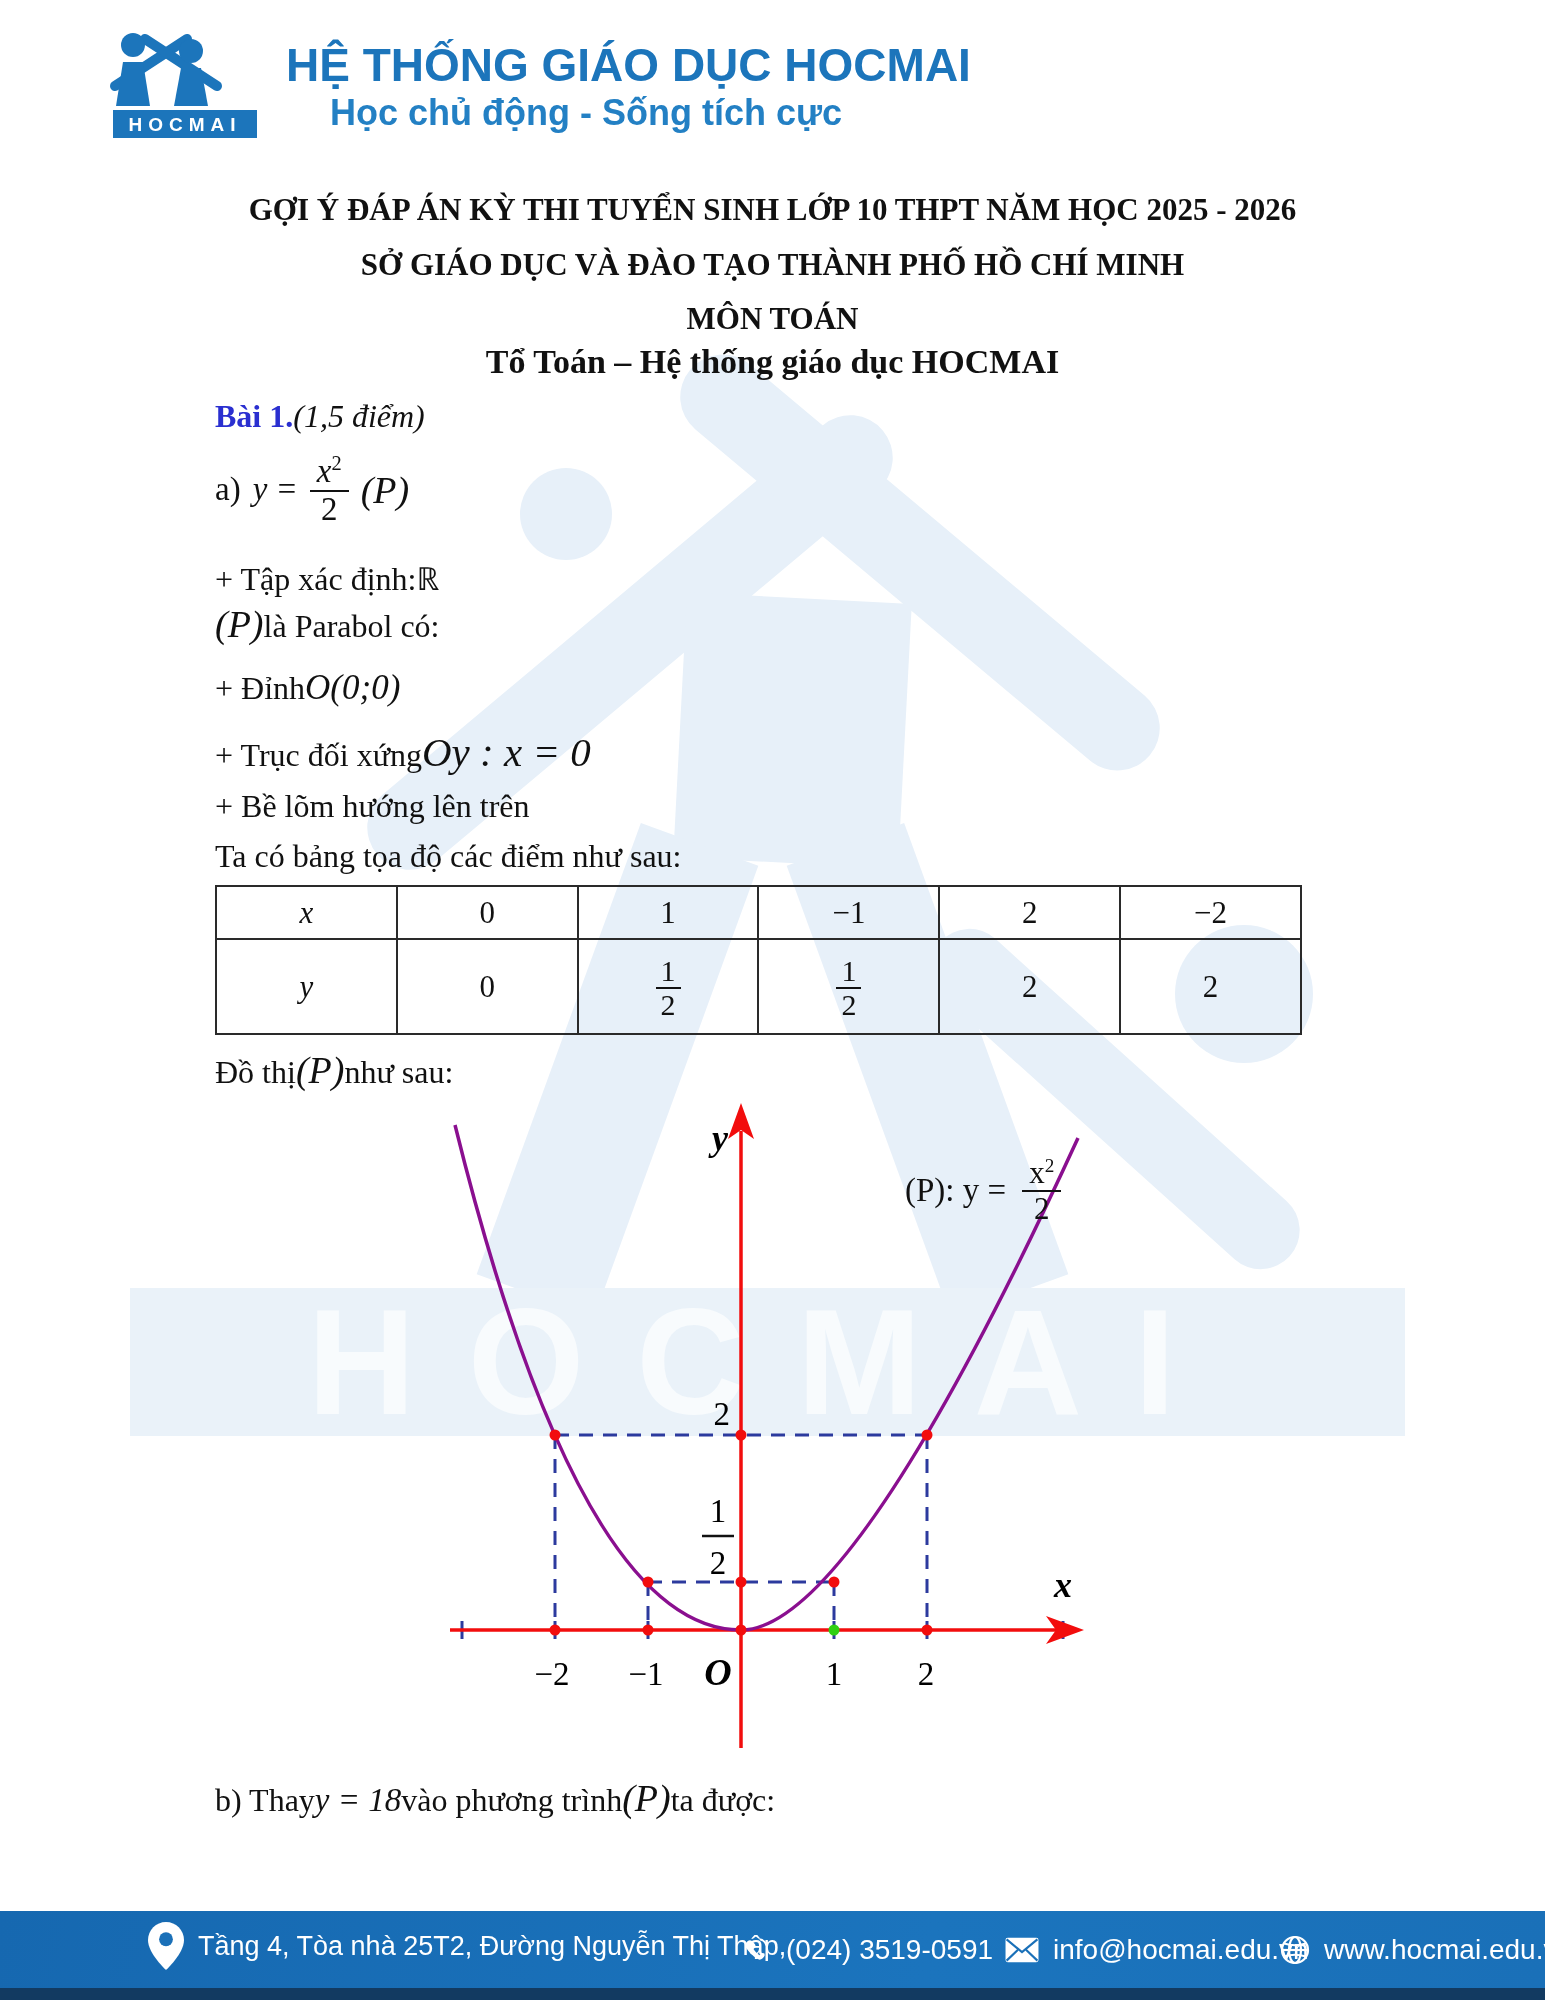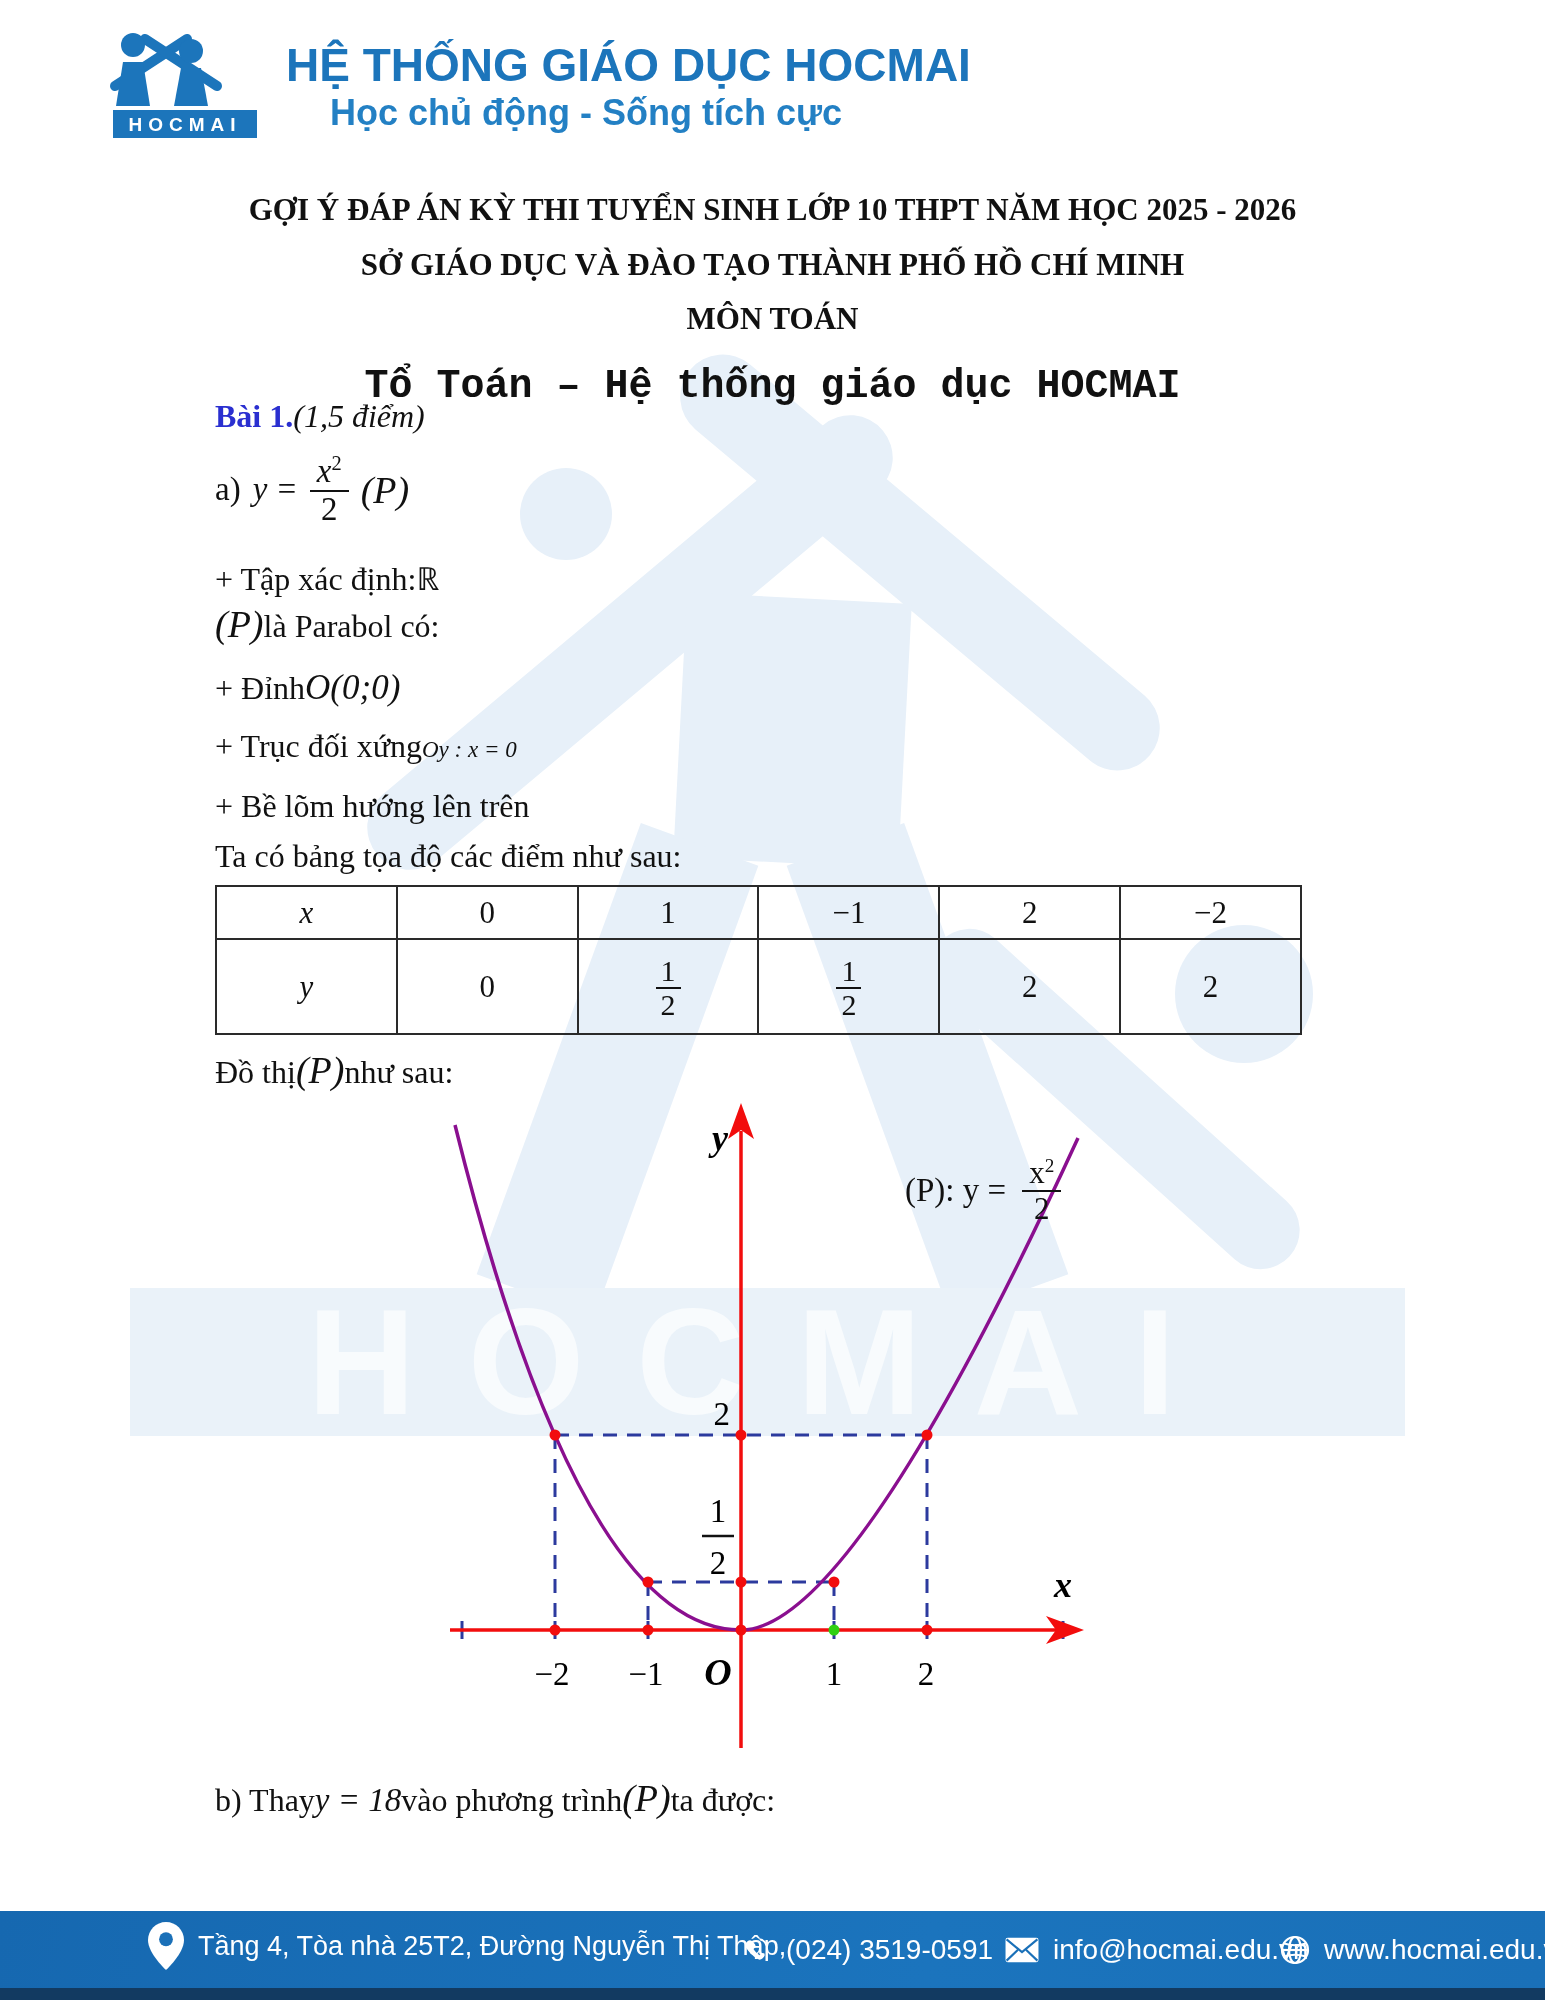--- a/index.html
+++ b/index.html
@@ -94,21 +94,21 @@
     <rect x="18" y="82" width="144" height="28" fill="#1c75bb"></rect>
     <text x="90" y="103" text-anchor="middle" fill="#ffffff" style="font-family:'Liberation Sans',sans-serif;font-weight:bold;font-size:19px;letter-spacing:6px;">HOCMAI</text>
   </svg>
 </div>
 <div class="abs z brand-title">HỆ THỐNG GIÁO DỤC HOCMAI</div>
 <div class="abs z brand-tagline">Học chủ động - Sống tích cực</div>
 
 <div class="abs z heading" style="top:192px;">GỢI Ý ĐÁP ÁN KỲ THI TUYỂN SINH LỚP 10 THPT NĂM HỌC 2025 - 2026</div>
 <div class="abs z heading" style="top:247px;">SỞ GIÁO DỤC VÀ ĐÀO TẠO THÀNH PHỐ HỒ CHÍ MINH</div>
 <div class="abs z heading" style="top:301px;">MÔN TOÁN</div>
-<div class="abs z heading" style="top:364px;font-size:40px;font-family:Liberation Mono, monospace;">Tổ Toán – Hệ thống giáo dục HOCMAI</div>
+<div class="abs z heading" style="top:343px;font-size:34px;">Tổ Toán – Hệ thống giáo dục HOCMAI</div>
 
 <div class="abs z line" style="top:398px;">
   <span class="pblue">Bài 1.</span>
   <span class="mi">(1,5 điểm)</span>
 </div>
 
 <div class="abs z formula-row" style="left:215px;top:452px;">
   <span>a)</span>
   <span class="mi">y =</span>
   <span class="frac">
@@ -128,21 +128,21 @@
   <span>là Parabol có:</span>
 </div>
 
 <div class="abs z line" style="top:668px;">
   <span>+ Đỉnh</span>
   <span class="mi" style="font-size:35px;">O(0;0)</span>
 </div>
 
 <div class="abs z line" style="top:728px;">
   <span>+ Trục đối xứng</span>
-  <span class="mi" style="font-size:23px;">Oy : x = 0</span>
+  <span class="mi" style="font-size:41px;">Oy : x = 0</span>
 </div>
 
 <div class="abs z line" style="top:788px;">
   <span>+ Bề lõm hướng lên trên</span>
 </div>
 
 <div class="abs z line" style="top:838px;">
   <span>Ta có bảng tọa độ các điểm như sau:</span>
 </div>
 

